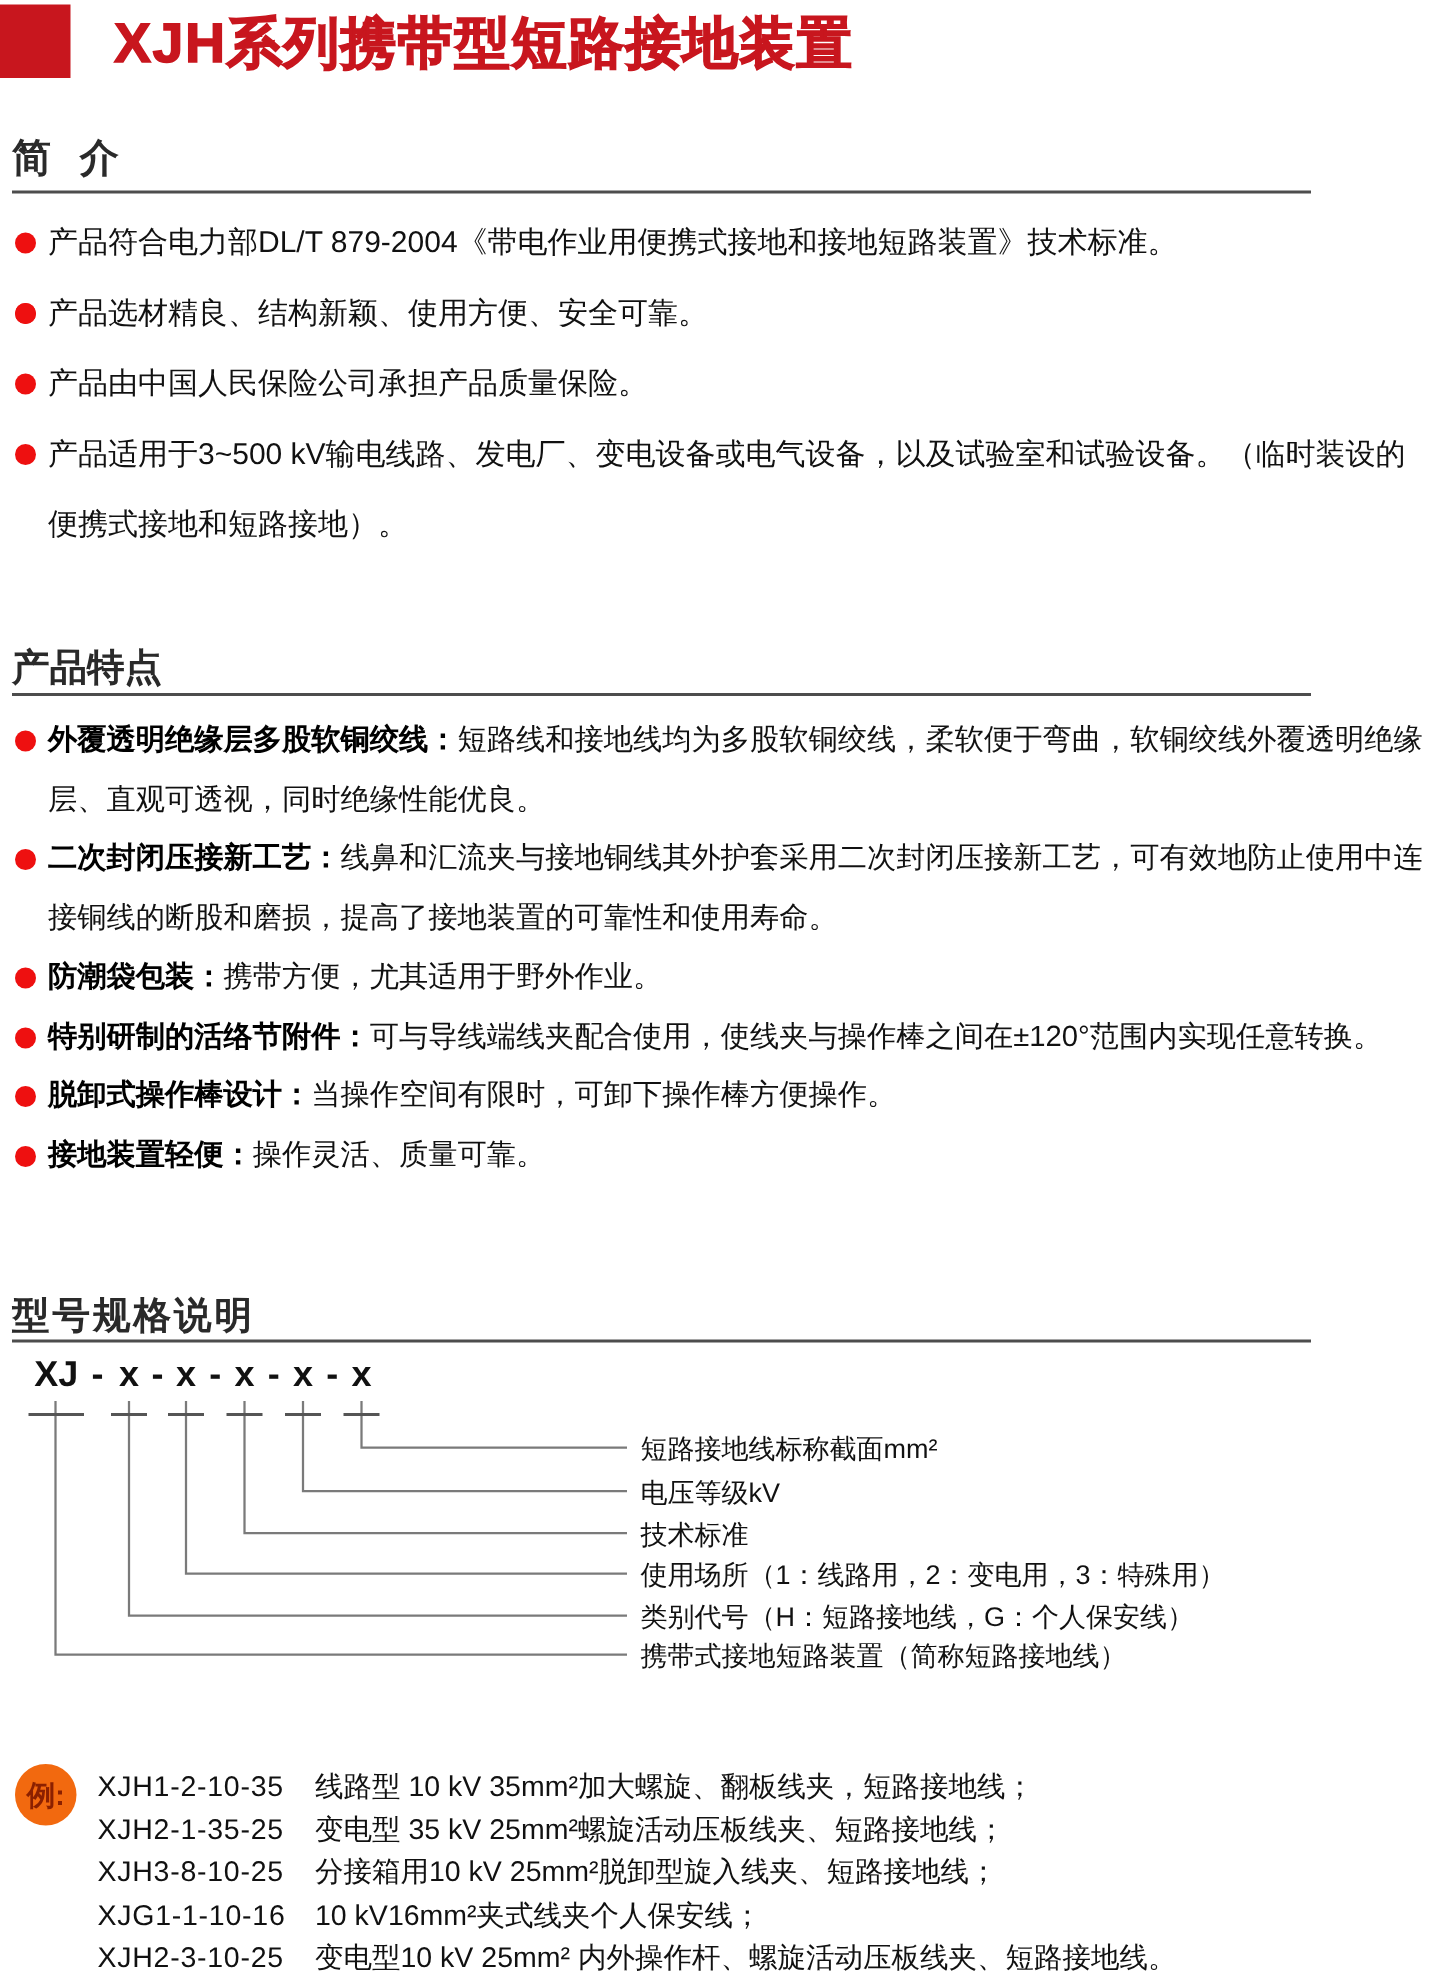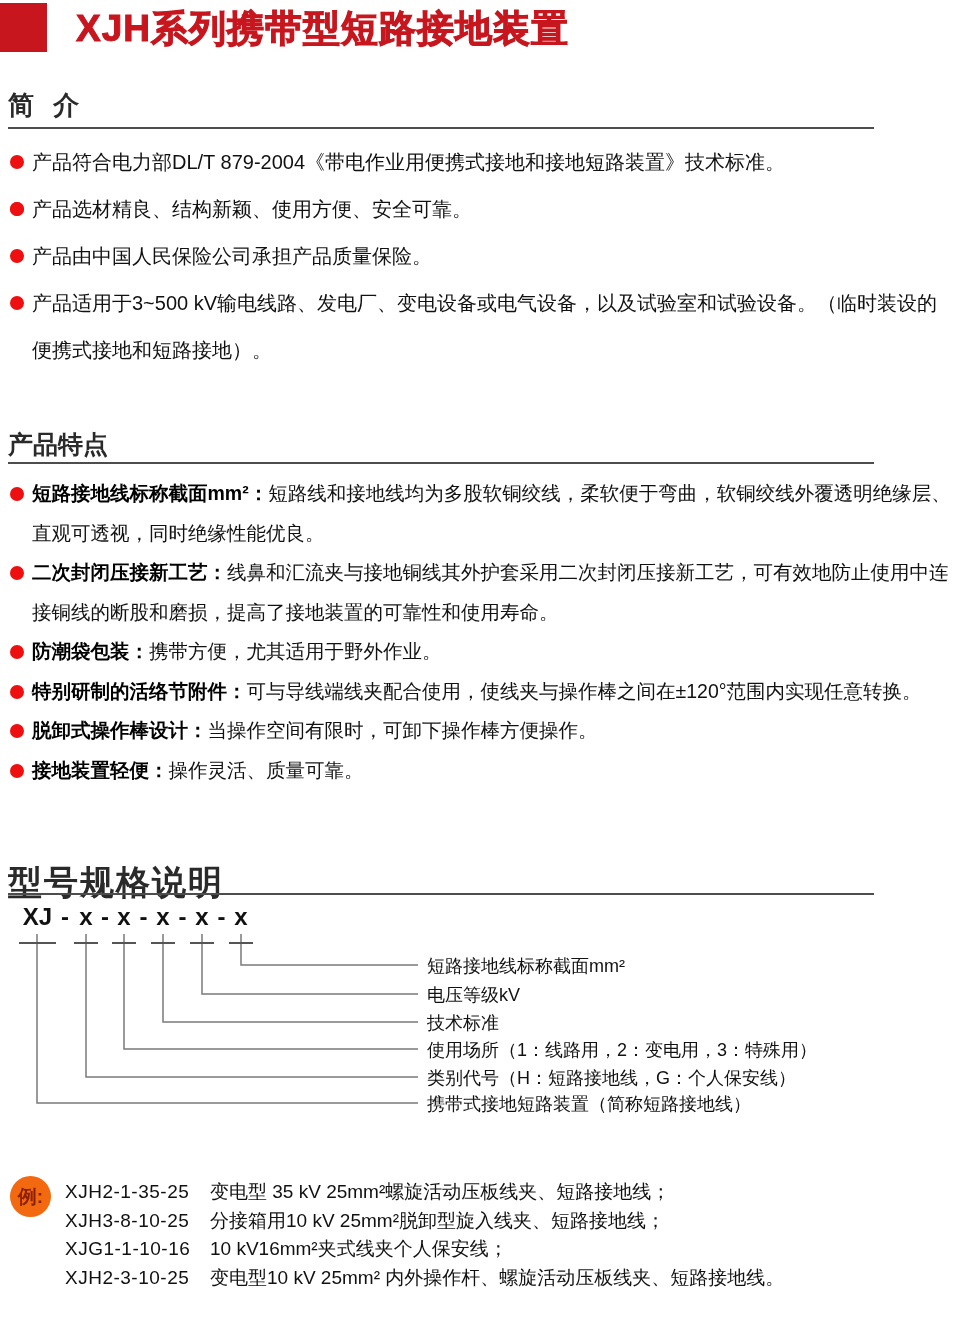--- a/index.html
+++ b/index.html
@@ -7,21 +7,21 @@
   .page{position:relative;width:956px;height:1320px;background:#ffffff;overflow:hidden;}
 
   
   .brand-square{position:absolute;left:0;top:3px;width:47px;height:49px;background:#c8161e;}
   .page-title{position:absolute;left:76px;top:6px;font-size:37px;line-height:46px;font-weight:bold;color:#c8161e;letter-spacing:1px;-webkit-text-stroke:1px #c8161e;}
 
   
   .section-head{position:absolute;left:8px;font-weight:bold;color:#2a2a2a;}
   #intro-head{top:88px;font-size:26px;word-spacing:12px;text-align:center;}
   #features-head{top:428px;font-size:25px;}
-  #spec-head{top:860px;font-size:34px;letter-spacing:2px;}
+  #spec-head{top:860px;font-size:25px;letter-spacing:2px;}
   .rule{position:absolute;left:8px;width:866px;border-top:2px solid #4d4d4d;}
   #intro-rule{top:127px;}
   #features-rule{top:462px;}
   #spec-rule{top:893px;}
 
   
   .intro-list{position:absolute;left:0;top:139px;width:942px;}
   .intro-item{position:relative;padding-left:32px;font-size:20px;line-height:47px;color:#111;}
   .dot{position:absolute;left:10px;width:14px;height:14px;border-radius:50%;background:#ee1010;}
   .intro-item .dot{top:16px;}
@@ -77,21 +77,21 @@
       <span class="dot"></span>
       <span>产品适用于3~500 kV输电线路、发电厂、变电设备或电气设备，以及试验室和试验设备。（临时装设的便携式接地和短路接地）。</span>
     </div>
   </div>
 
   <div class="section-head" id="features-head">产品特点</div>
   <div class="rule" id="features-rule"></div>
   <div class="features-list">
     <div class="feature-item">
       <span class="dot"></span>
-      <span class="feature-label">短路接地线标称截面mm²：</span><span class="feature-text">短路线和接地线均为多股软铜绞线，柔软便于弯曲，软铜绞线外覆透明绝缘层、直观可透视，同时绝缘性能优良。</span>
+      <span class="feature-label">外覆透明绝缘层多股软铜绞线：</span><span class="feature-text">短路线和接地线均为多股软铜绞线，柔软便于弯曲，软铜绞线外覆透明绝缘层、直观可透视，同时绝缘性能优良。</span>
     </div>
     <div class="feature-item">
       <span class="dot"></span>
       <span class="feature-label">二次封闭压接新工艺：</span><span class="feature-text">线鼻和汇流夹与接地铜线其外护套采用二次封闭压接新工艺，可有效地防止使用中连接铜线的断股和磨损，提高了接地装置的可靠性和使用寿命。</span>
     </div>
     <div class="feature-item">
       <span class="dot"></span>
       <span class="feature-label">防潮袋包装：</span><span class="feature-text">携带方便，尤其适用于野外作业。</span>
     </div>
     <div class="feature-item">
@@ -138,20 +138,24 @@
     <div class="diagram-label" style="top:111px;">技术标准</div>
     <div class="diagram-label" style="top:138px;">使用场所（1：线路用，2：变电用，3：特殊用）</div>
     <div class="diagram-label" style="top:166px;">类别代号（H：短路接地线，G：个人保安线）</div>
     <div class="diagram-label" style="top:192px;">携带式接地短路装置（简称短路接地线）</div>
   </div>
 
   <div class="examples">
     <div class="example-badge">例:</div>
     <div class="example-rows">
       <div class="example-row">
+        <span class="ex-model">XJH1-2-10-35</span>
+        <span class="ex-desc">线路型 10 kV 35mm²加大螺旋、翻板线夹，短路接地线；</span>
+      </div>
+      <div class="example-row">
         <span class="ex-model">XJH2-1-35-25</span>
         <span class="ex-desc">变电型 35 kV 25mm²螺旋活动压板线夹、短路接地线；</span>
       </div>
       <div class="example-row">
         <span class="ex-model">XJH3-8-10-25</span>
         <span class="ex-desc">分接箱用10 kV 25mm²脱卸型旋入线夹、短路接地线；</span>
       </div>
       <div class="example-row">
         <span class="ex-model">XJG1-1-10-16</span>
         <span class="ex-desc">10 kV16mm²夹式线夹个人保安线；</span>

